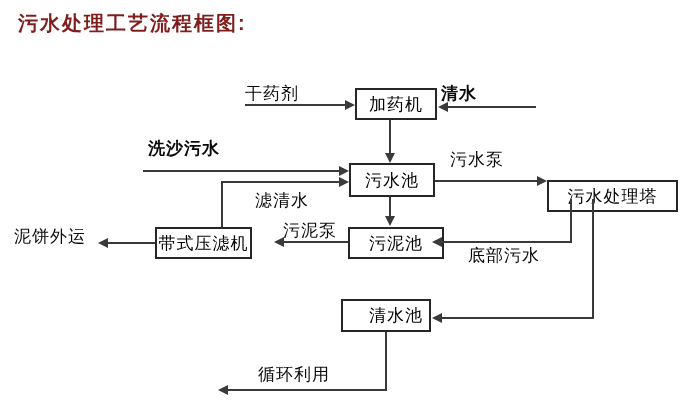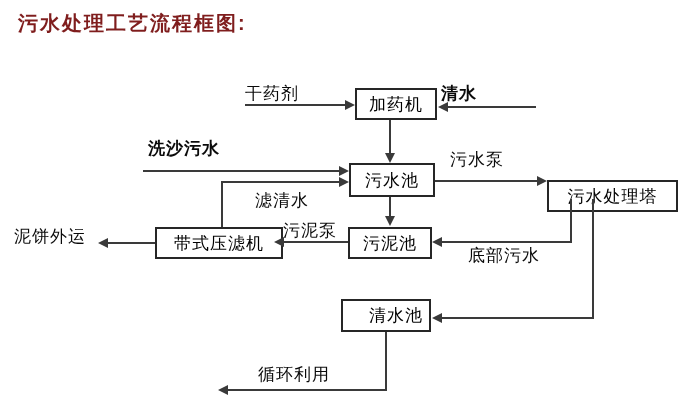--- a/index.html
+++ b/index.html
@@ -47,22 +47,22 @@
 
 <div class="page">
 
   <h1 class="title">污水处理工艺流程框图:</h1>
 
   <div>
 
     <div class="node" style="left:355px;top:88px;width:82px;height:32px;text-align:right;">加药机</div>
     <div class="node" style="left:349px;top:163px;width:86px;height:34px;">污水池</div>
     <div class="node" style="left:547px;top:167px;width:131px;height:32px;margin-top:13px;">污水处理塔</div>
-    <div class="node" style="left:155px;top:227px;width:128px;height:32px;">带式压滤机</div>
-    <div class="node" style="left:348px;top:227px;width:84px;height:32px;">污泥池</div>
+    <div class="node" style="left:155px;top:227px;width:97px;height:32px;">带式压滤机</div>
+    <div class="node" style="left:348px;top:227px;width:96px;height:32px;">污泥池</div>
     <div class="node" style="left:341px;top:299px;width:90px;height:33px;padding-left:20px;">清水池</div>
 
     <div class="hline" style="left:245px;top:104px;width:101px;"></div>
     <div class="arr arr-r" style="left:345px;top:100px;"></div>
     <div class="lbl" style="left:245px;top:82px;width:100px;">干药剂</div>
 
     <div class="hline" style="left:448px;top:106px;width:88px;"></div>
     <div class="arr arr-l" style="left:438px;top:102px;"></div>
     <div class="lbl" style="left:441px;top:82px;width:66px;font-weight:bold;">清水</div>
 

